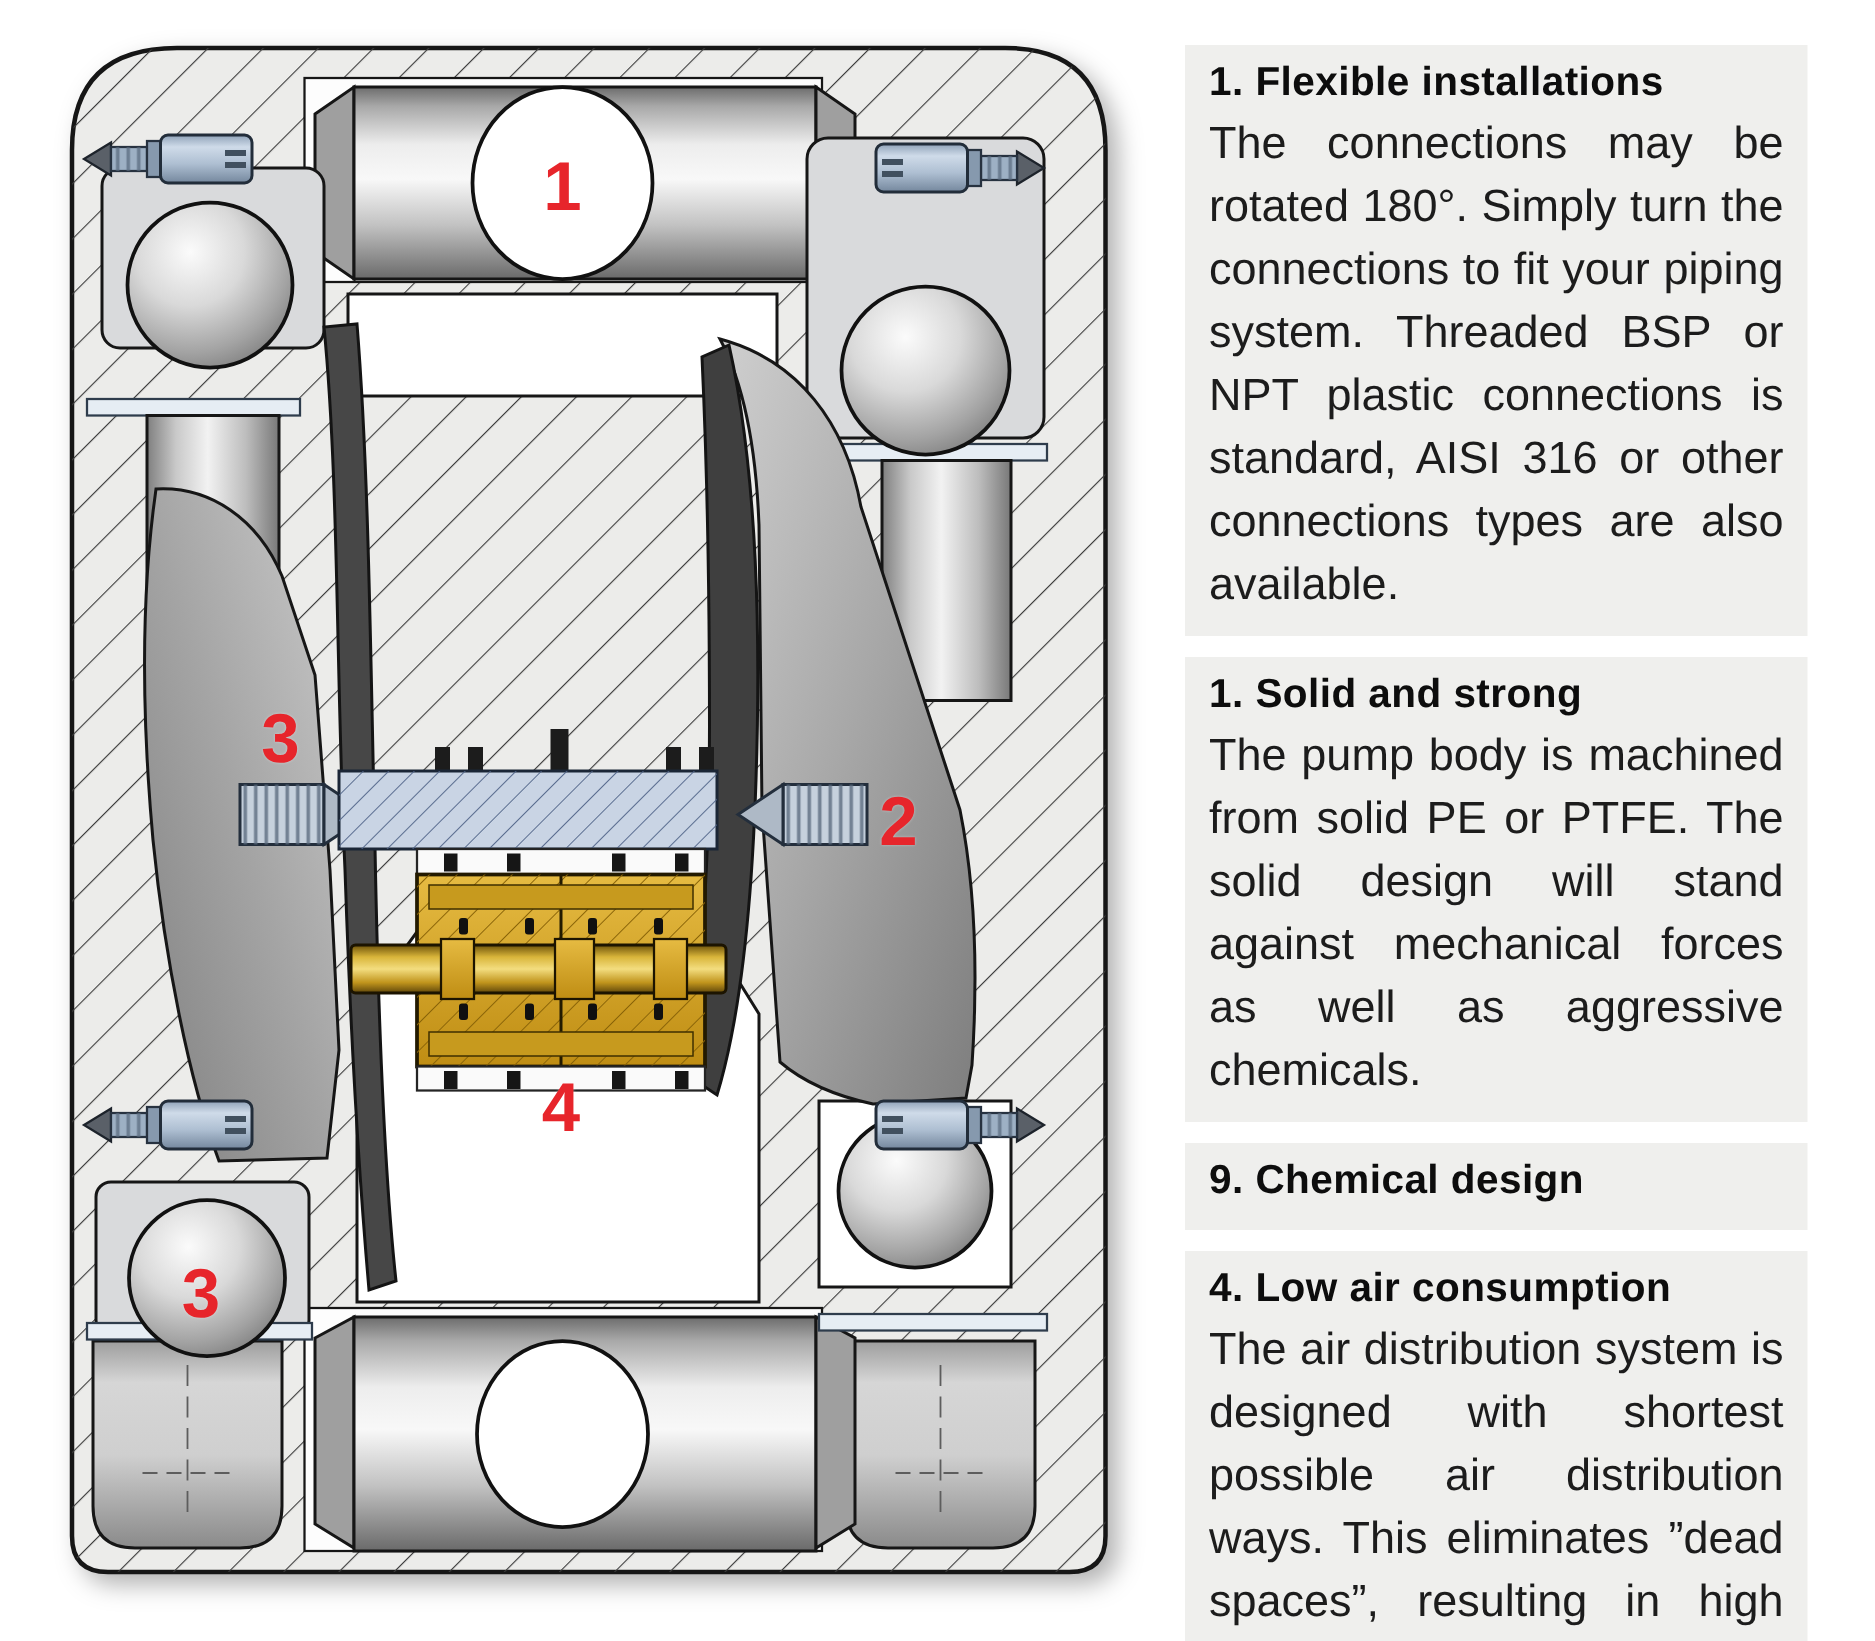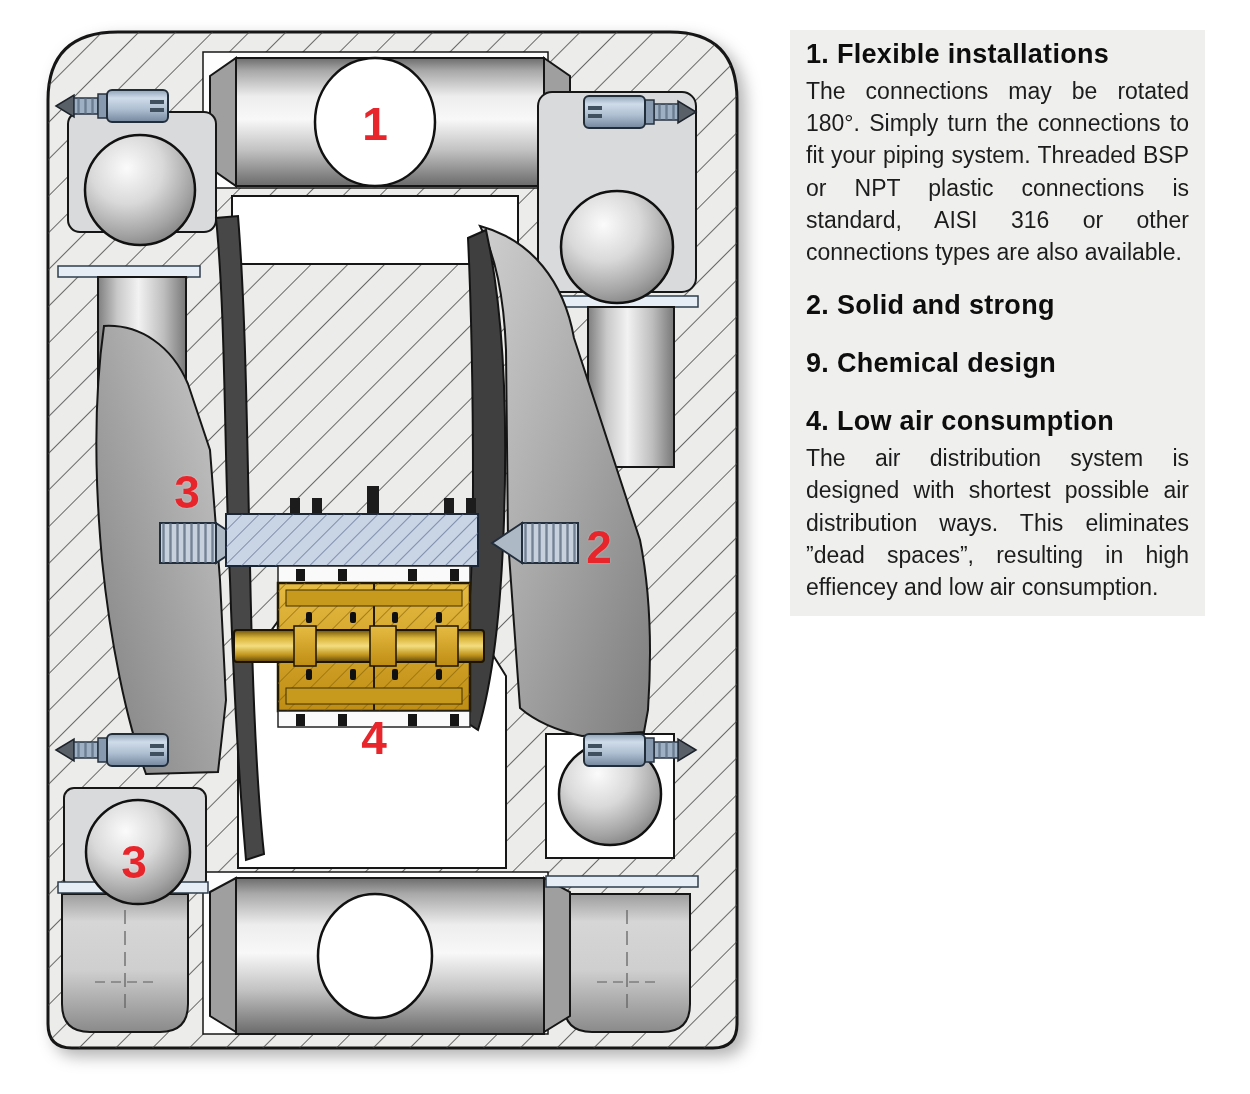--- a/index.html
+++ b/index.html
@@ -43,31 +43,32 @@
 
   
   .panel {
     position: absolute;
     left: 790px; top: 30px;
     width: 415px;
   }
   .feature {
     background: #efefed;
     padding: 9px 16px 13px 16px;
+    margin-bottom: 14px;
   }
   .feature h2 {
     margin: 0 0 5px 0;
     font-size: 27px;
     font-weight: 700;
     letter-spacing: 0.3px;
     color: #0d0d0d;
   }
   .feature p {
     margin: 0;
-    font-size: 23px;
+    font-size: 30px;
     line-height: 1.40;
     color: #1c1c1c;
     text-align: justify;
   }
 </style>
 </head>
 <body>
 
 <div class="page">
 
@@ -285,21 +286,22 @@
     <div class="callout callout-3b">3</div>
     <div class="callout callout-4">4</div>
   </div>
 
   <aside class="panel">
     <section class="feature">
       <h2>1. Flexible installations</h2>
       <p>The connections may be rotated 180°. Simply turn the connections to fit your piping system. Threaded BSP or NPT plastic connections is standard, AISI 316 or other connections types are also available.</p>
     </section>
     <section class="feature">
-      <h2>2. Solid and strong</h2>
+      <h2>1. Solid and strong</h2>
+      <p>The pump body is machined from solid PE or PTFE. The solid design will stand against mechanical forces as well as aggressive chemicals.</p>
     </section>
     <section class="feature">
       <h2>9. Chemical design</h2>
     </section>
     <section class="feature">
       <h2>4. Low air consumption</h2>
       <p>The air distribution system is designed with shortest possible air distribution ways. This eliminates ”dead spaces”, resulting in high effiencey and low air consumption.</p>
     </section>
   </aside>
 

